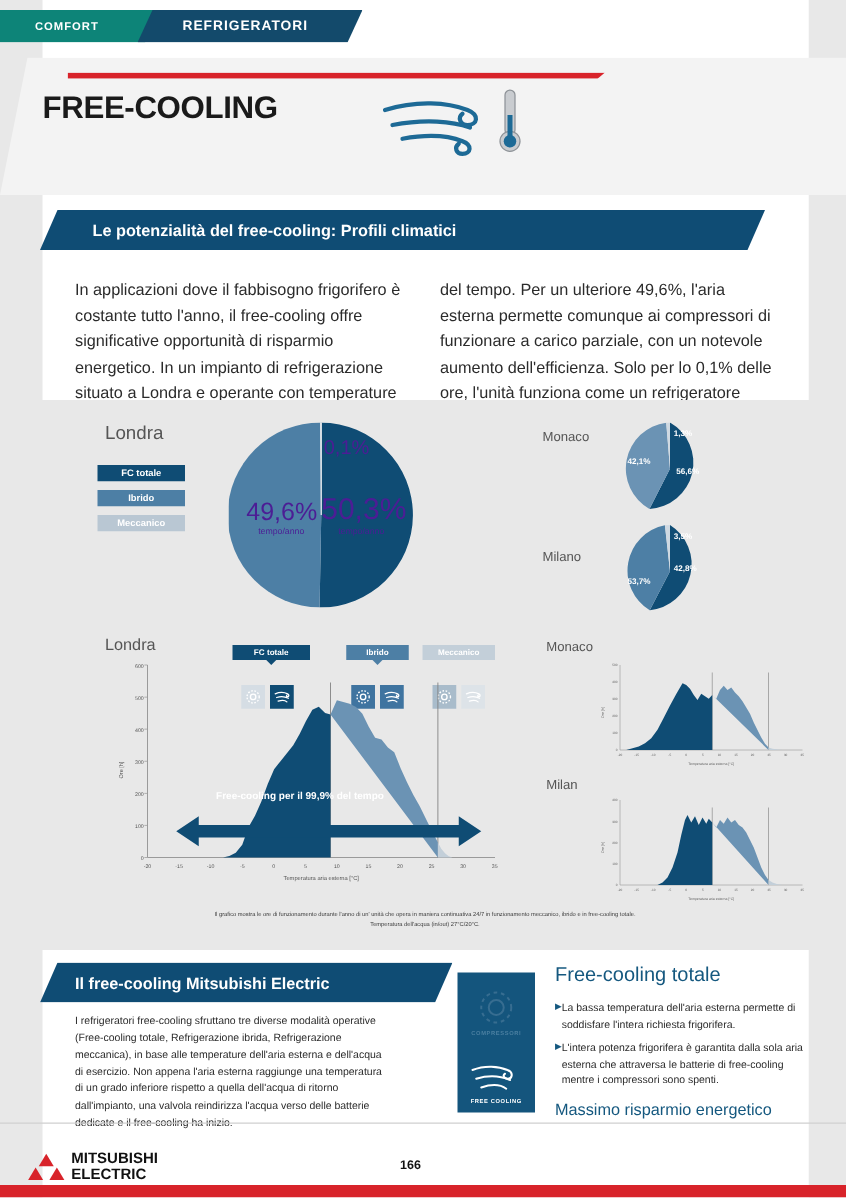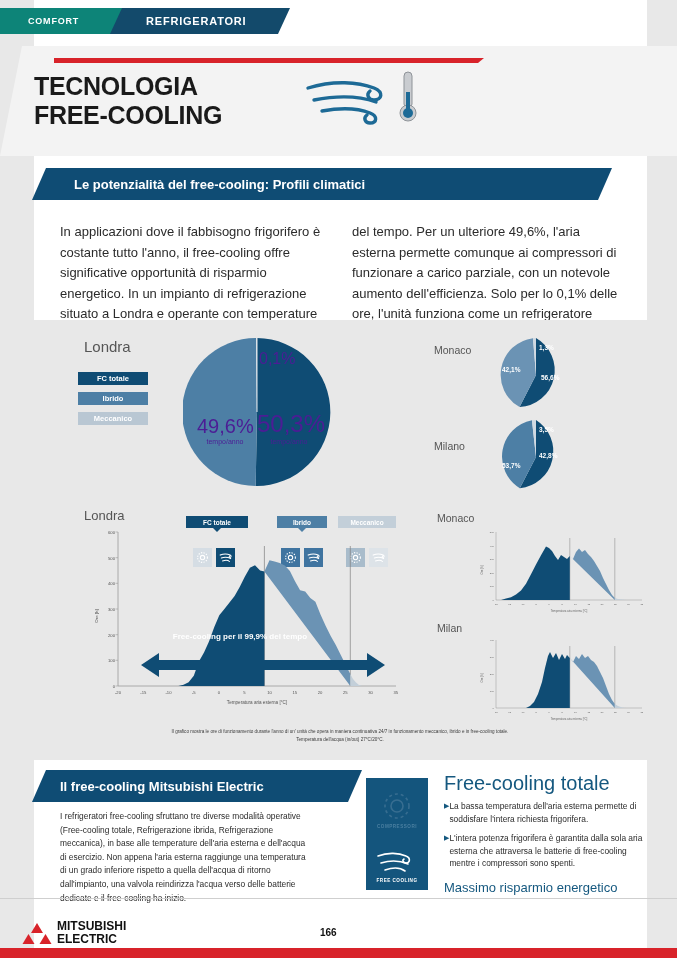--- a/index.html
+++ b/index.html
@@ -71,21 +71,21 @@
   .legend-chip{
     height:13px;margin-bottom:7px;display:flex;align-items:center;justify-content:center;
     font-size:7.5px;color:#fff;font-weight:bold;
   }
   .chip-fc{background:#0f4c74;}
   .chip-ib{background:#4d7fa5;}
   .chip-mc{background:#b9c7d3;}
 
   .pie-londra{position:absolute;left:183px;top:338px;width:148px;height:148px;}
   .pie-lbl{position:absolute;color:#4c1d95;text-align:center;}
-  .pie-big{font-size:20px;line-height:1;margin-top:16px;}
+  .pie-big{font-size:20px;line-height:1;}
   .pie-sub{font-size:7px;display:block;margin-top:2px;}
 
   
   .mini-city{position:absolute;font-size:10.5px;color:#555;}
   .pie-monaco{position:absolute;left:499px;top:338px;width:74px;height:74px;}
   .pie-milano{position:absolute;left:499px;top:420px;width:74px;height:74px;}
   .mini-lbl{position:absolute;color:#fff;font-size:6.5px;font-weight:bold;}
 
   
   .main-chart-title{position:absolute;left:84px;top:508px;font-size:13px;color:#555;}
@@ -114,21 +114,21 @@
   }
 
   
   .bottom-copy{position:absolute;left:60px;top:810px;width:250px;font-size:8.4px;line-height:1.62;color:#2b2b2b;}
 
   
   .blue-card{position:absolute;left:366px;top:778px;width:62px;height:112px;background:#14557d;}
   .bc-caption{position:absolute;width:62px;text-align:center;font-size:4.6px;letter-spacing:.5px;font-weight:bold;}
 
   
-  .fc-tot-title{position:absolute;left:444px;top:772px;font-size:20px;color:#15587f;font-weight:normal;}
+  .fc-tot-title{position:absolute;left:444px;top:772px;font-size:16px;color:#15587f;font-weight:normal;}
   .bullets{position:absolute;left:444px;top:800px;width:200px;}
   .bullet{display:flex;margin-bottom:7px;}
   .bullet .tri{color:#15587f;font-size:7px;line-height:1.6;}
   .bullet span.txt{font-size:8.4px;line-height:1.5;color:#2b2b2b;}
   .massimo{position:absolute;left:444px;top:880px;font-size:13px;color:#15587f;}
 
   
   .footer-rule{position:absolute;left:0;top:898px;width:677px;height:1px;background:#cfcfcf;}
   .logo{position:absolute;left:22px;top:920px;display:flex;align-items:center;gap:5px;}
   .logo-txt{font-size:12px;font-weight:bold;line-height:1.05;color:#111;}
@@ -148,21 +148,20 @@
       <span>COMFORT</span>
     </div>
     <div class="tab tab-refrig">
       <span>REFRIGERATORI</span>
     </div>
   </div>
 
   <div class="hero"></div>
   <div class="hero-redline"></div>
   <div class="hero-title">
-    <div>TECNOLOGIA</div>
     <div>FREE-COOLING</div>
   </div>
   <div class="hero-icons">
     <svg width="130" height="62" viewBox="0 0 130 62">
       <g fill="none" stroke="#1d6a96" stroke-width="3.4" stroke-linecap="round">
         <path d="M8 22 C34 14, 58 16, 74 22 C84 26, 82 34, 74 34 C68 34, 66 28, 70 25"></path>
         <path d="M14 34 C40 29, 62 31, 76 36"></path>
         <path d="M22 45 C44 41, 60 43, 70 47 C78 50, 77 57, 70 57 C65 57, 63 52, 67 49"></path>
       </g>
       <g>

